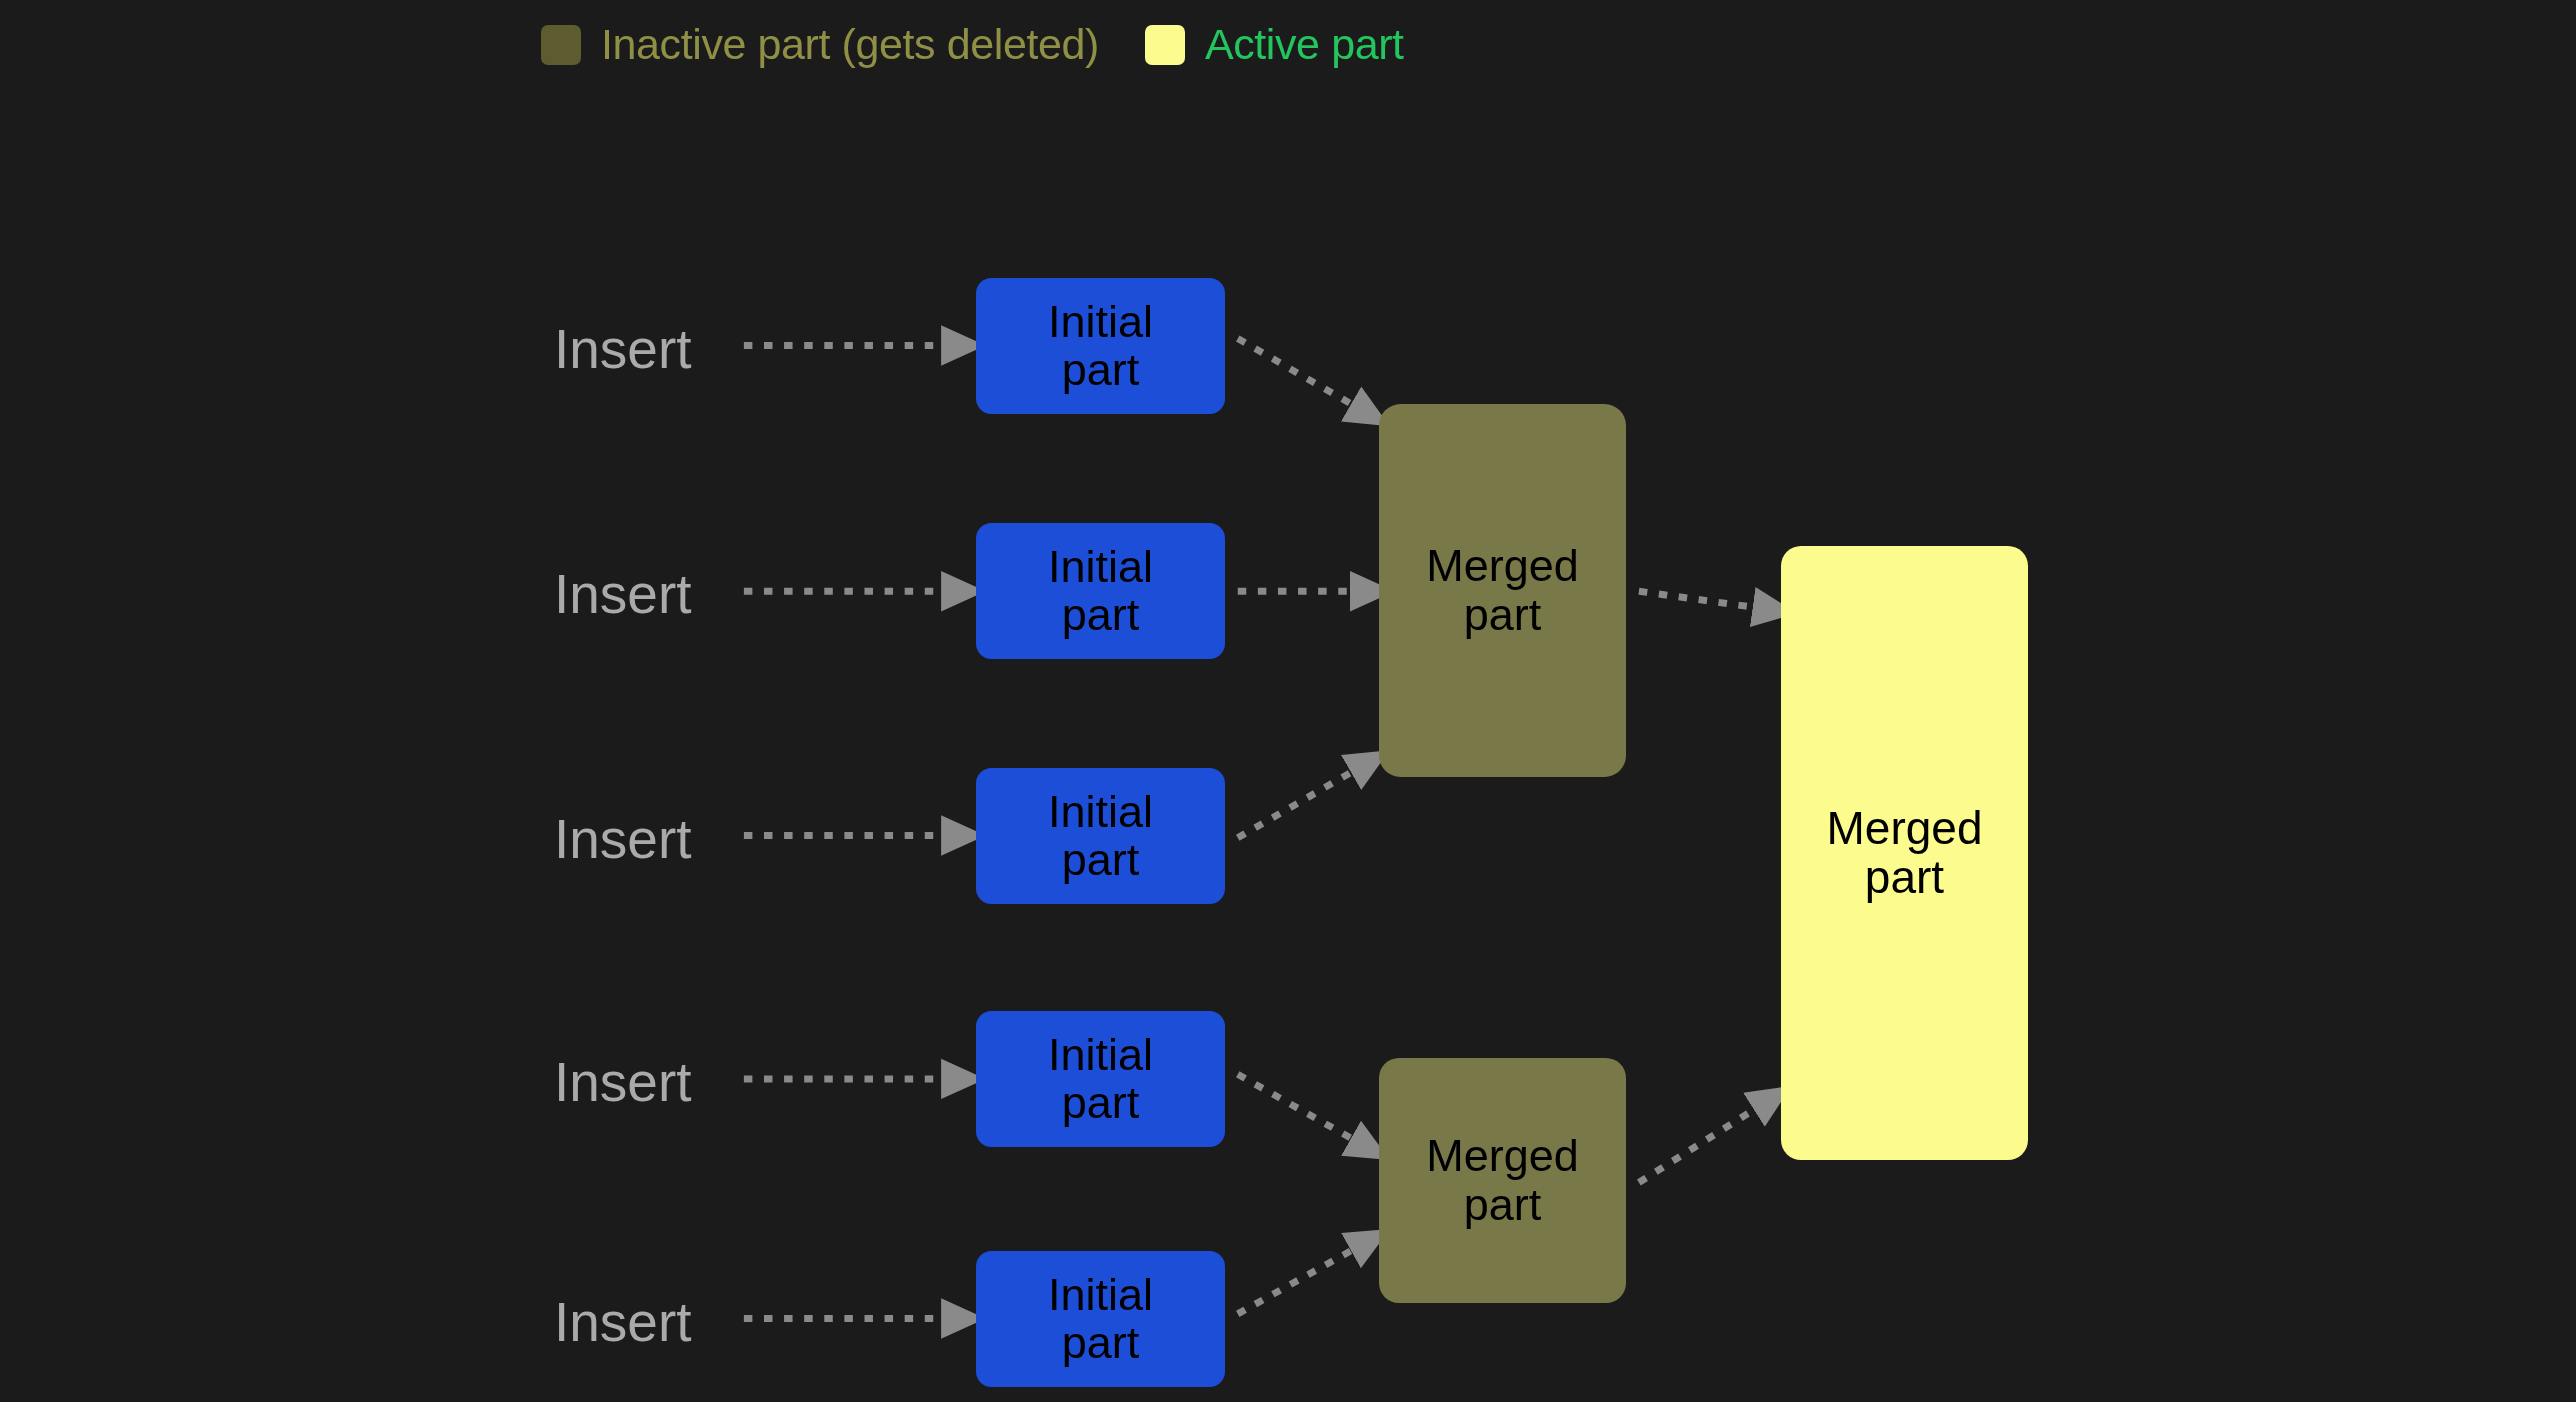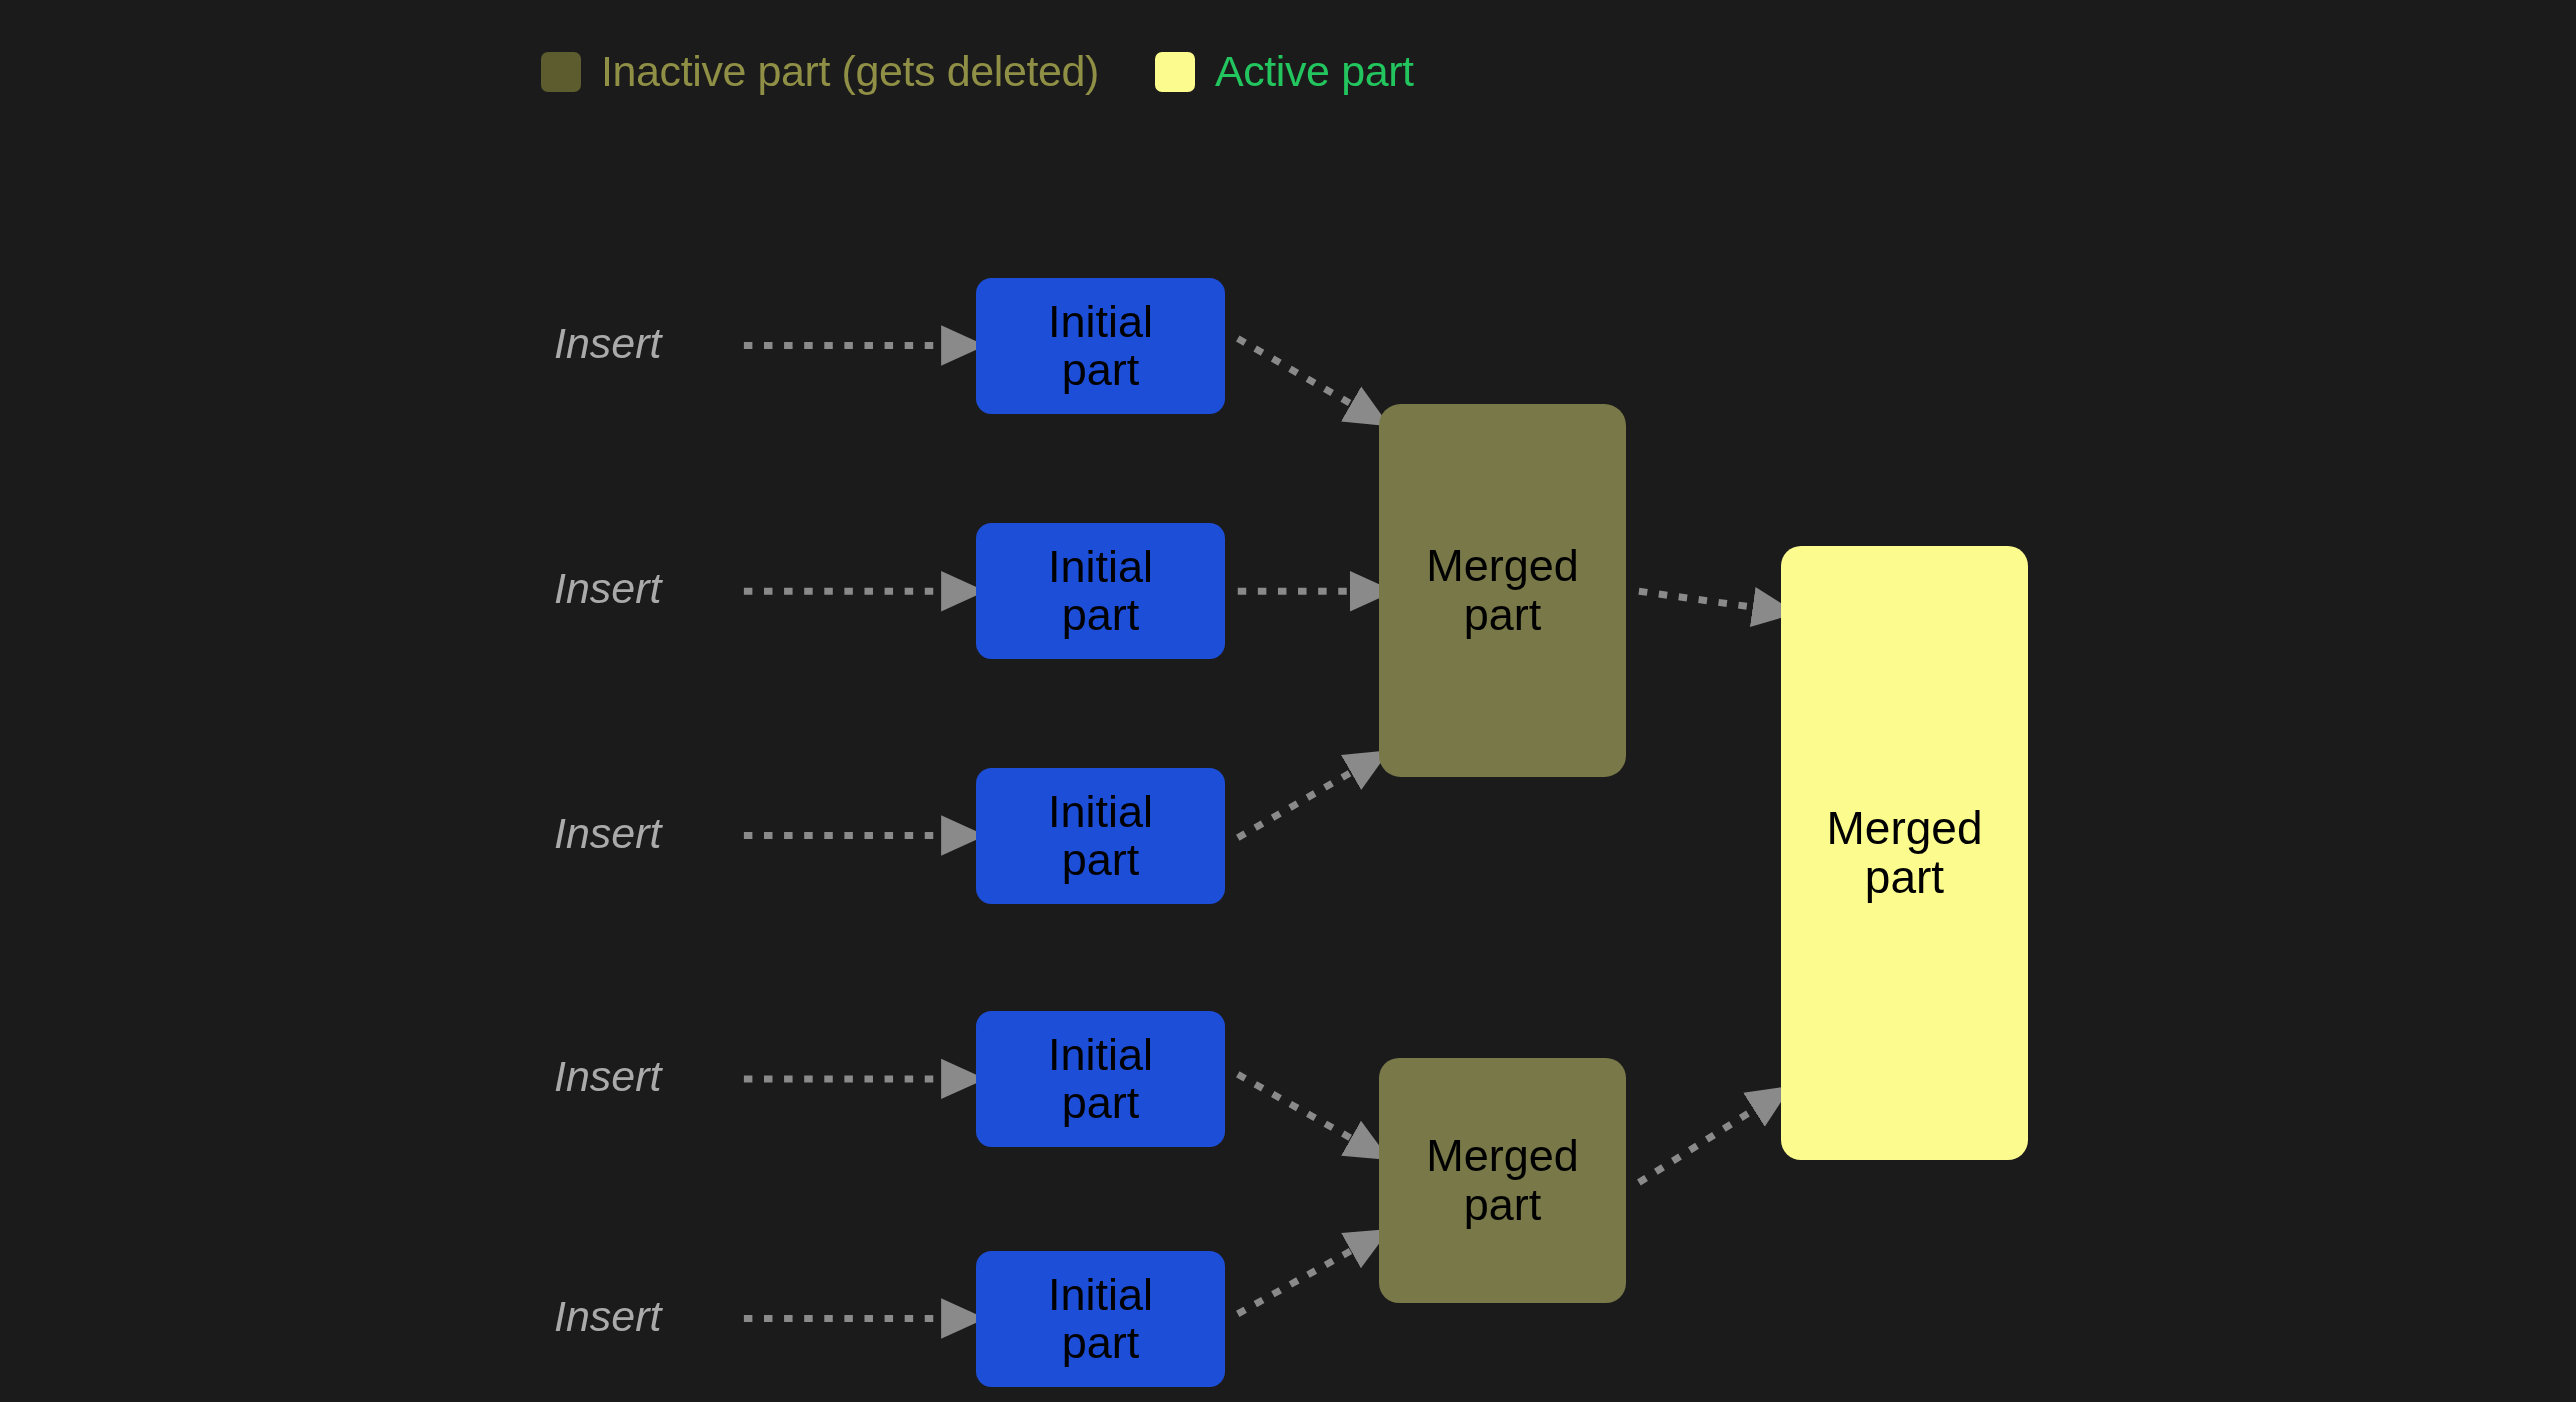--- a/index.html
+++ b/index.html
@@ -15,22 +15,22 @@
     overflow: hidden;
     font-family: "Liberation Sans", sans-serif;
   }
 
   
   #legend {
     position: absolute;
     left: 541px;
     top: 23px;
     display: flex;
-    align-items: flex-end;
-    gap: 10px;
+    align-items: flex-start;
+    gap: 0px;
     height: 70px;
   }
   .legend-item {
     display: flex;
     align-items: center;
   }
   .legend-swatch {
     width: 40px;
     height: 40px;
     border-radius: 7px;
@@ -100,24 +100,23 @@
   .row-2 { left: 976px; top: 523px; }
   .row-3 { left: 976px; top: 768px; }
   .row-4 { left: 976px; top: 1011px; }
   .row-5 { left: 976px; top: 1251px; }
 
   
   .insert-label {
     position: absolute;
     left: 554px;
     color: #aaaaaa;
-    font-size: 43px;
+    font-size: 55px;
     line-height: 1;
     white-space: nowrap;
-    font-style: italic;
   }
   .ins-1 { top: 322px; }
   .ins-2 { top: 567px; }
   .ins-3 { top: 812px; }
   .ins-4 { top: 1055px; }
   .ins-5 { top: 1295px; }
 
   
   #arrows {
     position: absolute;

